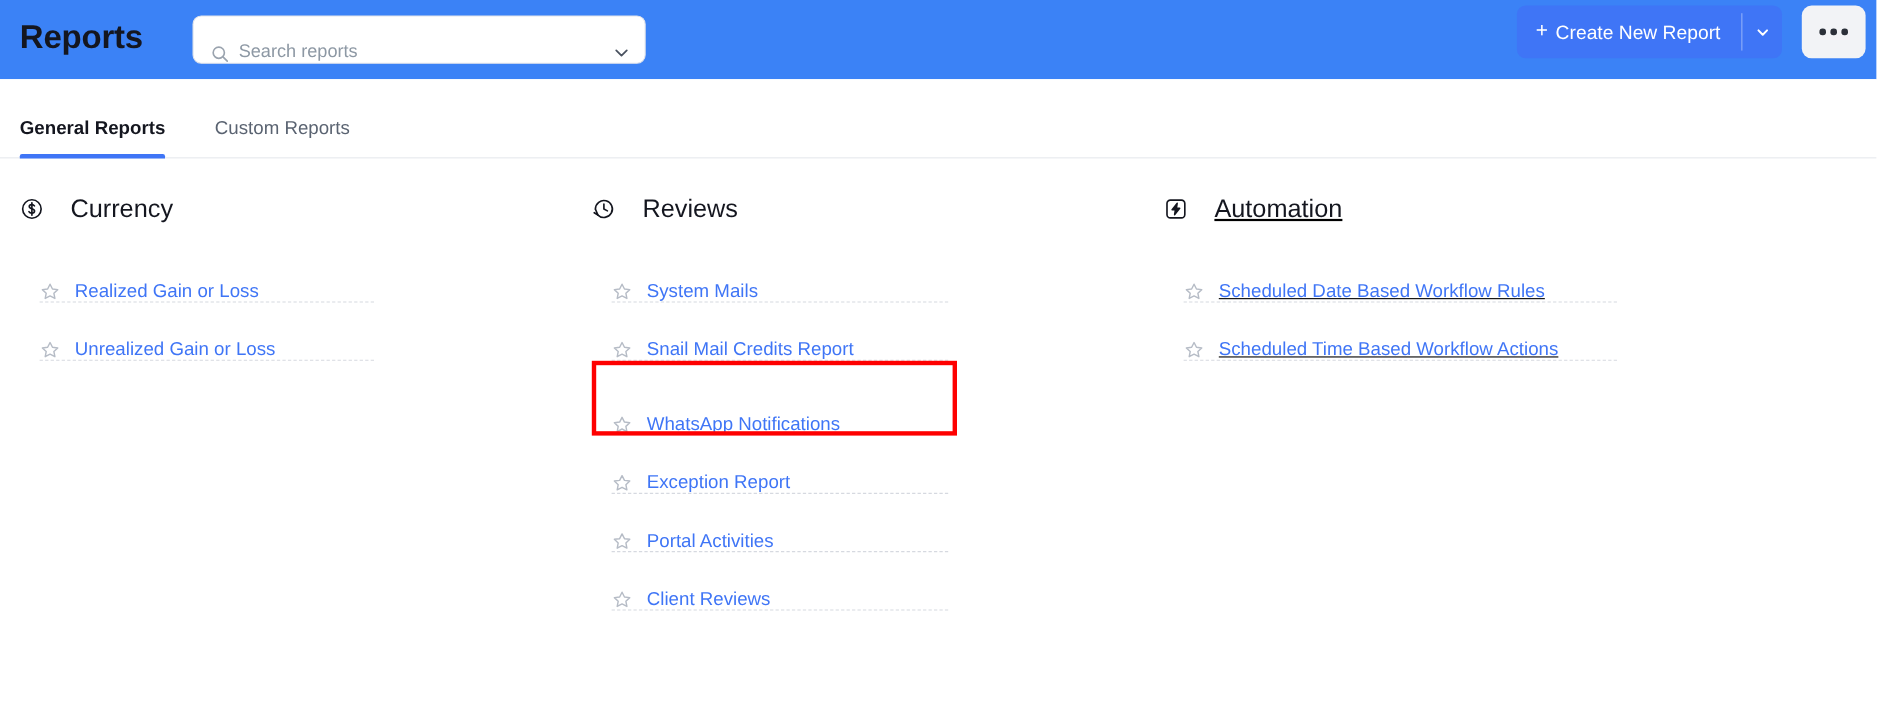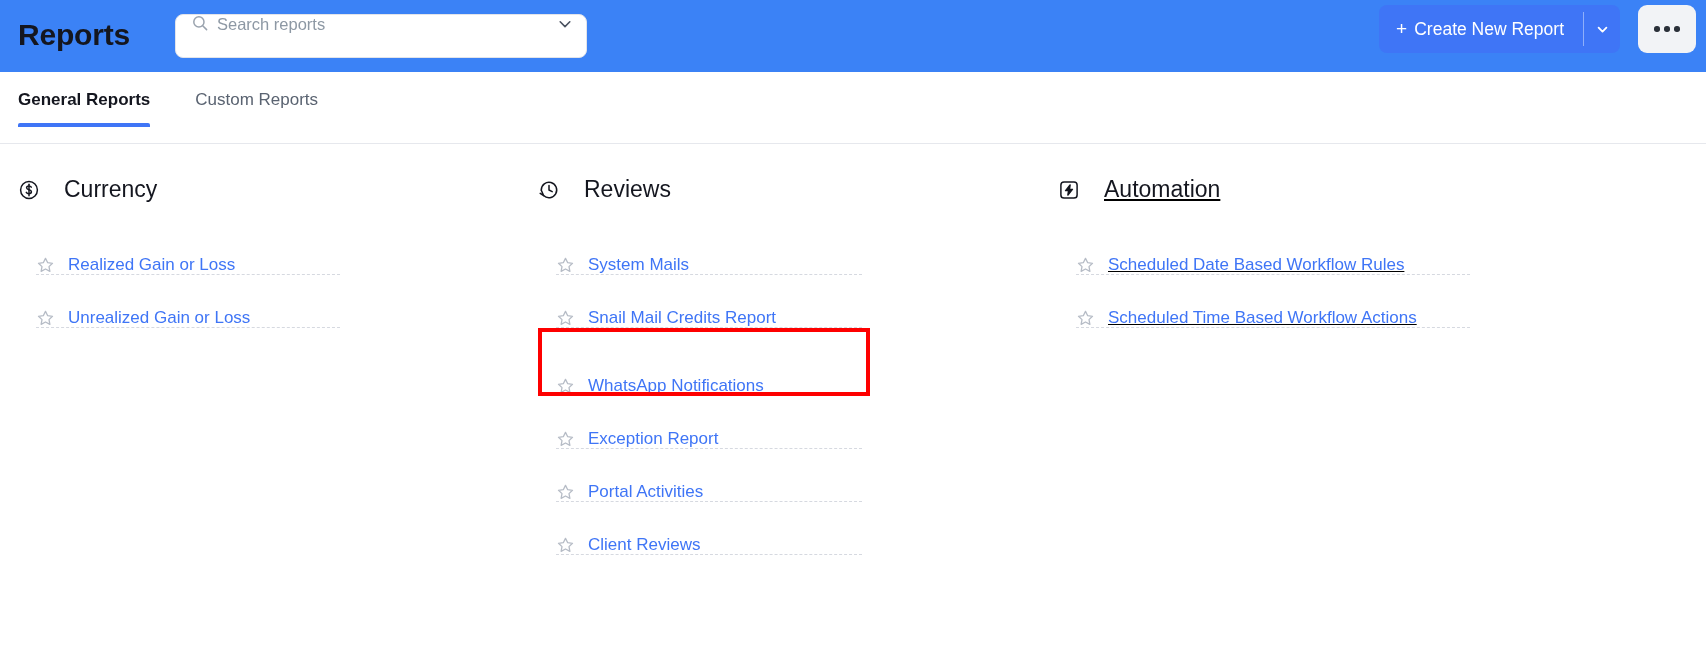--- a/index.html
+++ b/index.html
@@ -34,21 +34,21 @@
     margin-top: -2px;
   }
 
   .search-wrap {
     position: relative;
     width: 412px;
     height: 44px;
     border: 1px solid #e2e4ea;
     border-radius: 8px;
     display: flex;
-    align-items: flex-start;
+    align-items: flex-end;
     padding: 0 12px 0 16px;
     background: #fff;
   }
   .search-icon {
     width: 16px; height: 16px;
     flex: 0 0 16px;
     color: #9aa3ae;
     display: flex; align-items: center; justify-content: center;
   }
   .search-input {
@@ -131,21 +131,21 @@
     width: 5.5px; height: 5.5px;
     border-radius: 50%;
     background: #2b3039;
   }
 
   
   .tabbar {
     position: relative;
     height: 72px;
     display: flex;
-    align-items: center;
+    align-items: flex-end;
     padding-left: 18px;
     border-bottom: 1px solid #e6e8ed;
     background: #fff;
   }
   .tab {
     position: relative;
     font-size: 17px;
     color: #5a6371;
     padding: 0 0 16px 0;
     margin-right: 45px;

